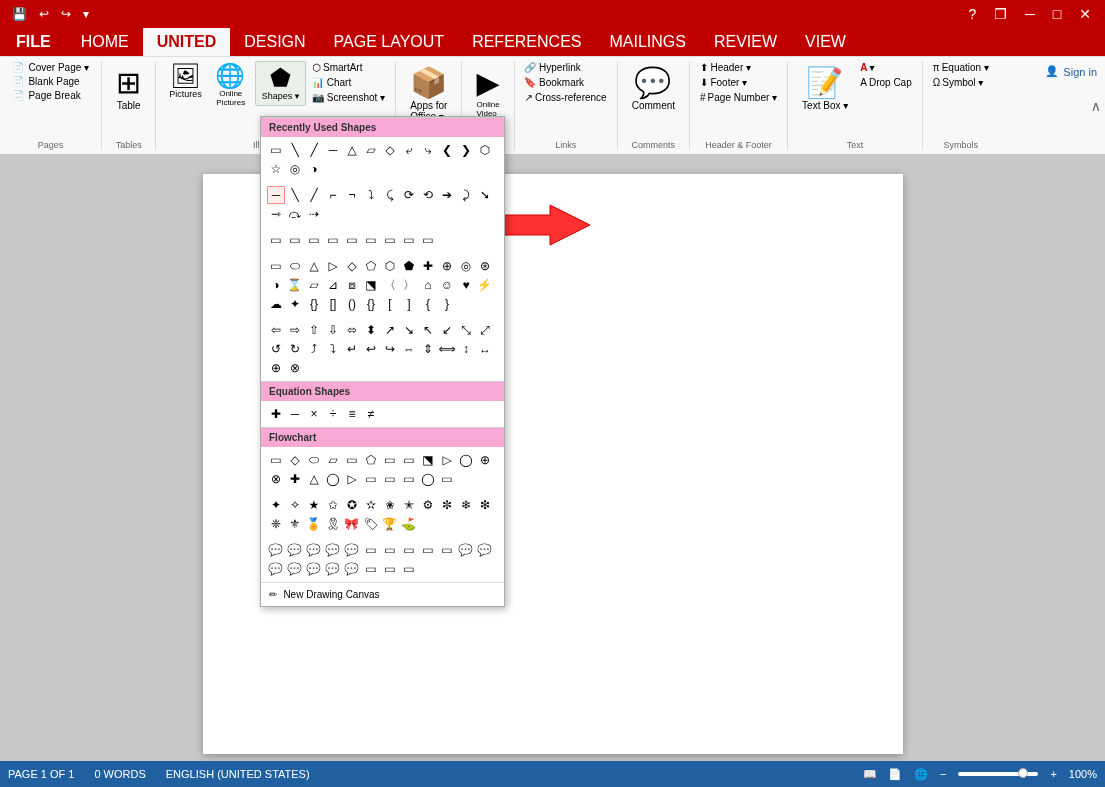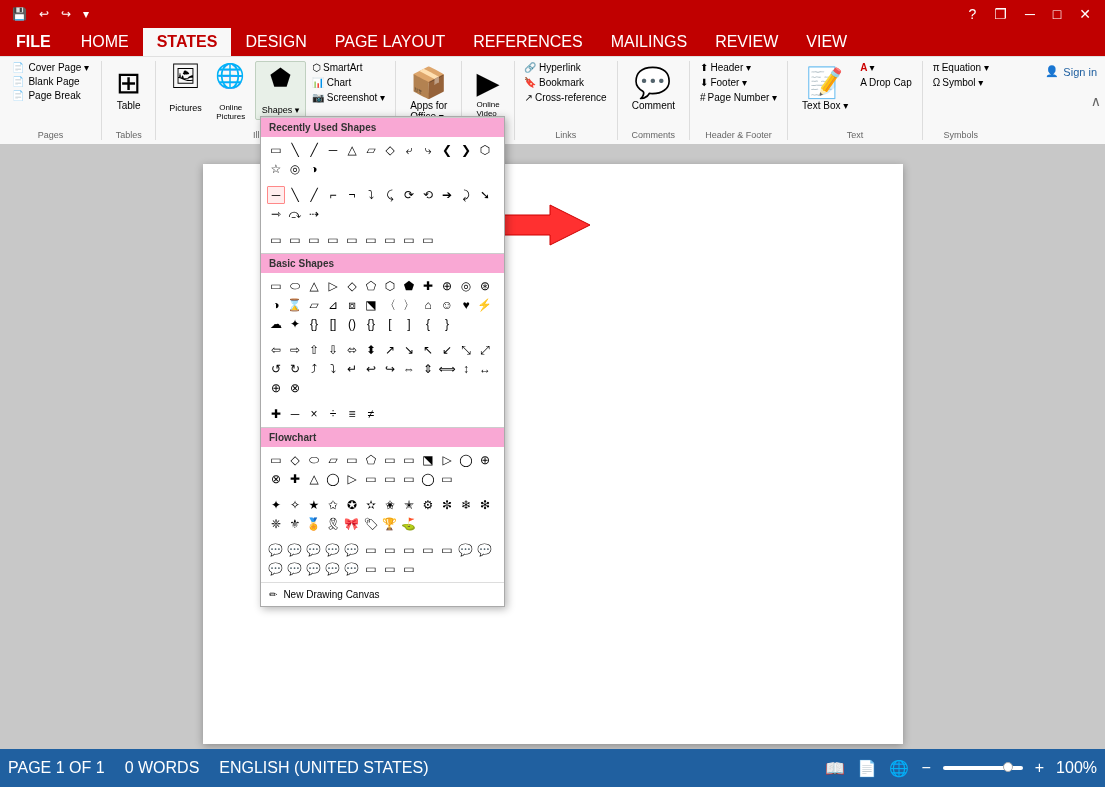--- a/index.html
+++ b/index.html
@@ -14,38 +14,38 @@
     .quick-access { display: flex; gap: 4px; align-items: center; }
     .qa-btn { color: white; font-size: 12px; cursor: pointer; padding: 2px 4px; }
     #tab-bar { display: flex; background: #c00000; height: 28px; }
     .tab-item { color: white; padding: 0 14px; display: flex; align-items: center; cursor: pointer; font-size: 16px; }
     .tab-item.active { background: #f8f8f8; color: #c00000; font-weight: bold; }
     .tab-item.file-tab { background: #c00000; color: white; font-weight: bold; padding: 0 16px; }
 
     #ribbon-content { display: flex; padding: 4px 0; background: #f8f8f8; min-height: 88px; border-top: 1px solid #e0e0e0; position: relative; }
     .ribbon-group { display: flex; flex-direction: column; padding: 0 8px; border-right: 1px solid #ddd; align-items: center; min-width: fit-content; }
     .ribbon-group-inner { display: flex; align-items: flex-start; gap: 4px; flex: 1; }
-    .ribbon-group-label { font-size: 9px; color: #666; text-align: left; margin-top: 2px; padding-top: 2px; border-top: none; }
+    .ribbon-group-label { font-size: 9px; color: #666; text-align: left; margin-top: 12px; padding-top: 2px; border-top: none; }
 
     .rb-btn { display: flex; flex-direction: column; align-items: center; cursor: pointer; padding: 3px 5px; border-radius: 3px; min-width: 40px; }
     .rb-btn .icon { font-size: 24px; line-height: 1; }
-    .rb-btn .label { font-size: 9px; text-align: center; margin-top: 15px; }
+    .rb-btn .label { font-size: 9px; text-align: center; margin-top: 1px; }
 
     .rb-large { display: flex; flex-direction: column; align-items: center; cursor: pointer; padding: 4px 6px; border-radius: 3px; }
     .rb-large .icon { font-size: 30px; }
     .rb-large .label { font-size: 10px; }
 
     .shapes-btn { background: #e8f0e8; border: 1px solid #c0d0c0; padding: 4px 6px; border-radius: 2px; }
     .page-item { display: flex; align-items: center; cursor: pointer; padding: 1px 4px; border-radius: 2px; font-size: 10px; gap: 4px; }
 
     
     #sign-in { position: absolute; right: 8px; top: 8px; color: #2060a0; cursor: pointer; font-size: 11px; display: flex; align-items: center; gap: 4px; }
 
     
-    #status-bar { position: fixed; bottom: 0; left: 0; right: 0; background: #2060a0; color: white; height: 38px; display: flex; align-items: center; padding: 0 8px; font-size: 16px; gap: 20px; }
+    #status-bar { position: fixed; bottom: 0; left: 0; right: 0; background: #2060a0; color: white; height: 26px; display: flex; align-items: center; padding: 0 8px; font-size: 11px; gap: 20px; }
     #status-bar-right { margin-left: auto; display: flex; align-items: center; gap: 12px; }
 
     
     #main { display: flex; height: calc(787px - 28px - 116px - 22px); }
     #canvas-area { flex: 1; background: #c8c8c8; display: flex; align-items: flex-start; justify-content: center; padding: 20px; overflow: auto; }
     #document { background: white; width: 700px; min-height: 580px; box-shadow: 0 2px 8px rgba(0,0,0,0.3); position: relative; }
 
     
     #shapes-dropdown { position: absolute; left: 260px; top: 116px; width: 245px; background: white; border: 1px solid #aaa; box-shadow: 2px 2px 8px rgba(0,0,0,0.3); z-index: 100; font-size: 10px; }
     .dropdown-section-header { background: #f9a8d4; padding: 4px 8px; font-weight: bold; font-size: 10px; color: #333; border-top: 1px solid #ccc; }
@@ -77,21 +77,21 @@
     <span class="title-btn">❐</span>
     <span class="title-btn">─</span>
     <span class="title-btn">□</span>
     <span class="title-btn">✕</span>
   </div>
 </div>
 
 <div id="tab-bar">
   <div class="tab-item file-tab">FILE</div>
   <div class="tab-item">HOME</div>
-  <div class="tab-item active">STATES</div>
+  <div class="tab-item active">UNITED</div>
   <div class="tab-item">DESIGN</div>
   <div class="tab-item">PAGE LAYOUT</div>
   <div class="tab-item">REFERENCES</div>
   <div class="tab-item">MAILINGS</div>
   <div class="tab-item">REVIEW</div>
   <div class="tab-item">VIEW</div>
 </div>
 
 <div id="ribbon-content">
 
@@ -325,21 +325,20 @@
     <div class="shape-item">▭</div>
     <div class="shape-item">▭</div>
     <div class="shape-item">▭</div>
     <div class="shape-item">▭</div>
     <div class="shape-item">▭</div>
     <div class="shape-item">▭</div>
     <div class="shape-item">▭</div>
     <div class="shape-item">▭</div>
   </div>
 
-  <div class="dropdown-section-header">Basic Shapes</div>
   <div class="shapes-grid">
     <div class="shape-item">▭</div>
     <div class="shape-item">⬭</div>
     <div class="shape-item">△</div>
     <div class="shape-item">▷</div>
     <div class="shape-item">◇</div>
     <div class="shape-item">⬠</div>
     <div class="shape-item">⬡</div>
     <div class="shape-item">⬟</div>
     <div class="shape-item">✚</div>
@@ -392,20 +391,21 @@
     <div class="shape-item">↪</div>
     <div class="shape-item">⇔</div>
     <div class="shape-item">⇕</div>
     <div class="shape-item">⟺</div>
     <div class="shape-item">↕</div>
     <div class="shape-item">↔</div>
     <div class="shape-item">⊕</div>
     <div class="shape-item">⊗</div>
   </div>
 
+  <div class="dropdown-section-header">Equation Shapes</div>
   <div class="shapes-grid">
     <div class="shape-item">✚</div>
     <div class="shape-item">─</div>
     <div class="shape-item">×</div>
     <div class="shape-item">÷</div>
     <div class="shape-item">≡</div>
     <div class="shape-item">≠</div>
   </div>
 
   <div class="dropdown-section-header">Flowchart</div>

